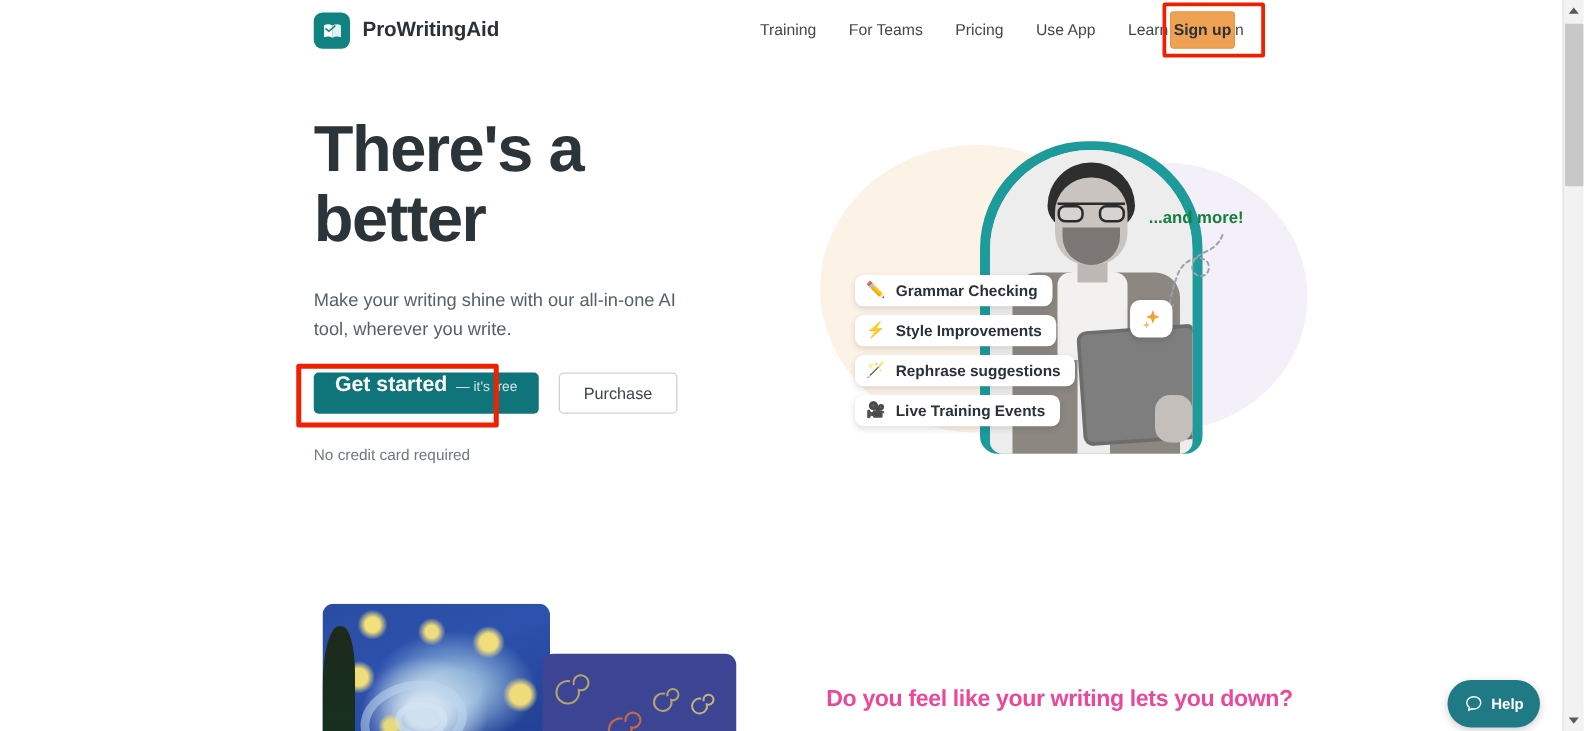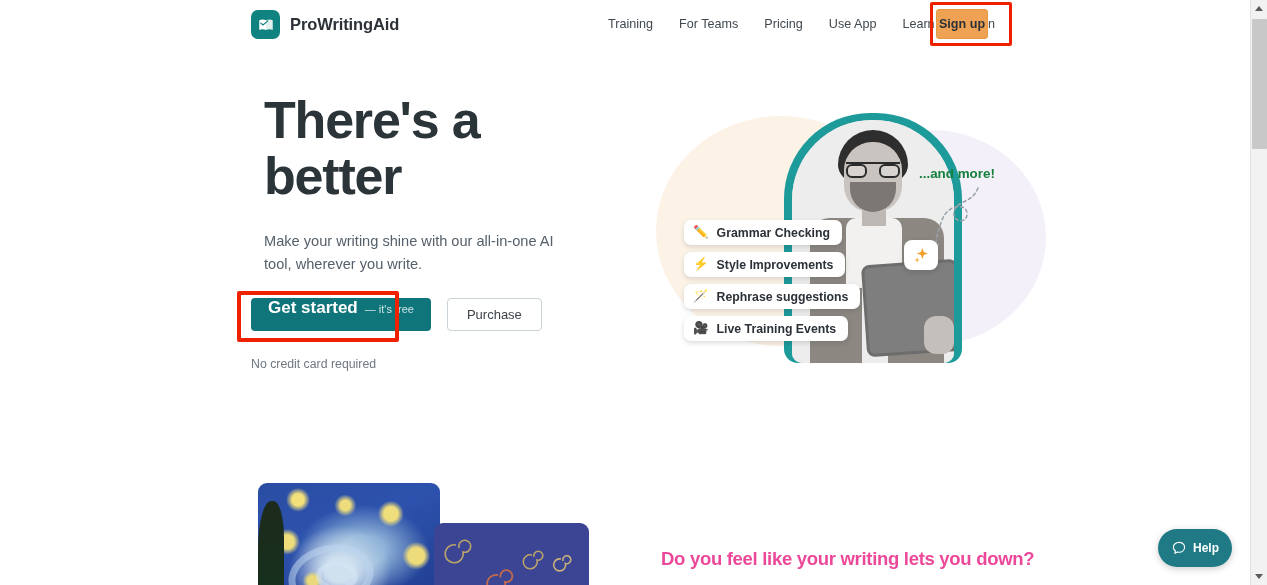--- a/index.html
+++ b/index.html
@@ -87,21 +87,21 @@
     border-radius: 3px;
     color: #2b3137;
     font-size: 12.6px;
     font-weight: bold;
     display: flex; align-items: center; justify-content: center;
     cursor: pointer;
     white-space: nowrap;
   }
 
   
-  #hero-left { position: absolute; left: 251px; top: 92px; width: 360px; margin-left: 13px; }
+  #hero-left { position: absolute; left: 251px; top: 92px; width: 360px; }
   #headline {
     font-size: 52px;
     line-height: 1.08;
     font-weight: bold;
     color: #2b3439;
     letter-spacing: -1.2px;
   }
   #subhead {
     margin-top: 26px;
     font-size: 14.6px;
@@ -365,21 +365,21 @@
     font-size: 18.5px;
     font-weight: bold;
     color: #ec4899;
     letter-spacing: -0.3px;
     white-space: nowrap;
   }
 
   
   #help-widget {
     position: absolute;
-    left: 1158px; top: 529px;
+    left: 1158px; top: 544px;
     width: 74px; height: 38px;
     background: #1f7a85;
     border-radius: 19px;
     display: flex; align-items: center; justify-content: center;
     gap: 6px;
     cursor: pointer;
     box-shadow: 0 2px 7px rgba(0,0,0,.2);
   }
   #help-widget .hlbl {
     color: #ffffff; font-size: 12px; font-weight: bold;

